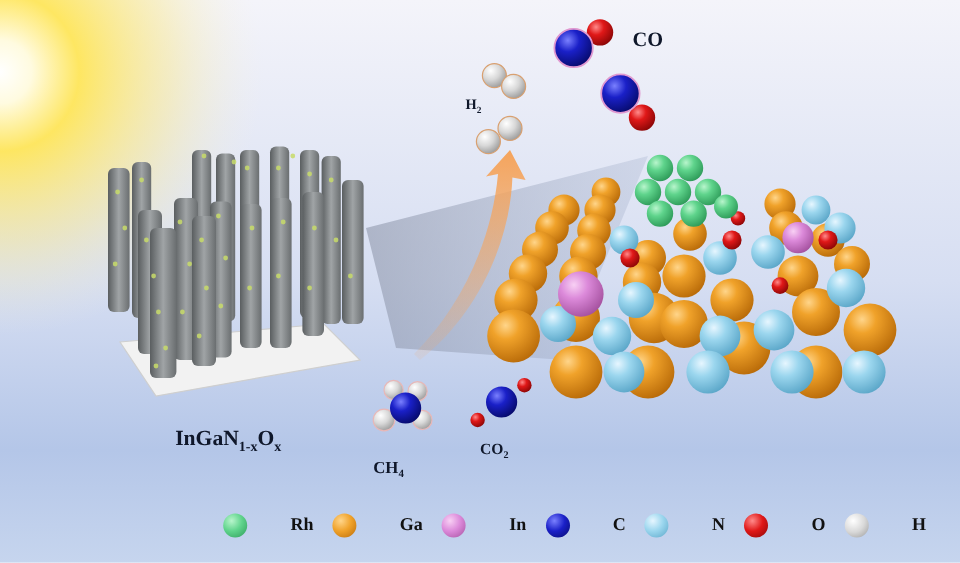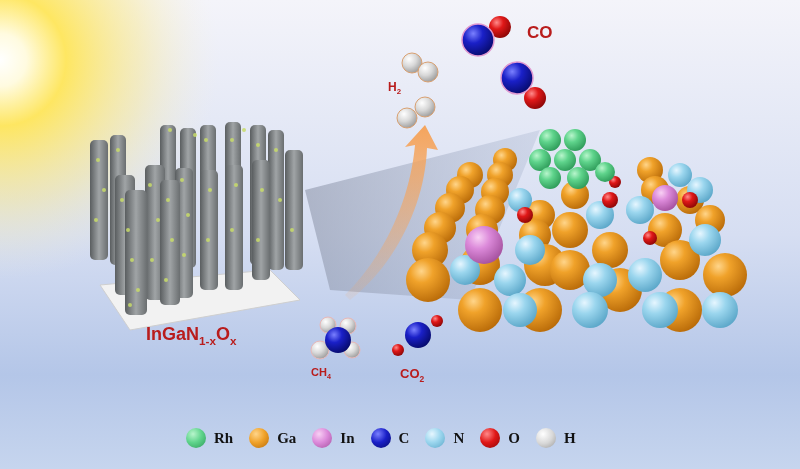--- a/index.html
+++ b/index.html
@@ -1,22 +1,22 @@
 <!DOCTYPE html>
 <html><head>
 <meta charset="utf-8">
 <style>
   html, body { margin:0; padding:0; }
   body { width:800px; height:469px; overflow:hidden; position:relative;
     font-family: "Liberation Serif", "DejaVu Serif", serif; }
   #canvas { position:absolute; left:0; top:0; width:800px; height:469px; }
-  .label { position:absolute; font-weight:bold; color:#b91c1c; font-family:Liberation Sans, sans-serif; }
+  .label { position:absolute; font-weight:bold; color:#0f172a; font-family:Liberation Serif, serif; }
   .label sub { font-size:0.65em; }
   .legend { position:absolute; left:186px; top:428px; display:flex; align-items:center; }
-  .legend-item { display:flex; align-items:center; margin-right:16px; }
+  .legend-item { display:flex; align-items:center; margin-right:16px;gap:28px; }
   .legend-ball { width:20px; height:20px; border-radius:50%; margin-right:8px; }
   .legend-text { font-weight:bold; font-size:15px; color:#111; }
 </style>
 </head>
 <body>
 
 <svg id="canvas" width="800" height="469" viewBox="0 0 800 469" xmlns="http://www.w3.org/2000/svg">
   <defs>
     <linearGradient id="bg" x1="0" y1="0" x2="0" y2="1">
       <stop offset="0" stop-color="#f4f4fa"></stop>
@@ -248,24 +248,24 @@
     <circle cx="517" cy="78" r="16" fill="url(#c)" stroke="#e098d0" stroke-width="1.5"></circle>
   </g>
 </svg>
 
 <div class="label" style="left:527px; top:23px; font-size:17px;">
   <span>CO</span>
 </div>
 <div class="label" style="left:388px; top:80px; font-size:12px;">
   <span>H</span><sub>2</sub>
 </div>
-<div class="label" style="left:146px; top:324px; font-size:18px;">
+<div class="label" style="left:146px; top:355px; font-size:18px;">
   <span>InGaN</span><sub>1-x</sub><span>O</span><sub>x</sub>
 </div>
-<div class="label" style="left:311px; top:366px; font-size:11px;">
+<div class="label" style="left:311px; top:383px; font-size:14px;">
   <span>CH</span><sub>4</sub>
 </div>
 <div class="label" style="left:400px; top:366px; font-size:13px;">
   <span>CO</span><sub>2</sub>
 </div>
 
 <div class="legend">
   <div class="legend-item">
     <span class="legend-ball" style="background:radial-gradient(circle at 35% 30%, #b8f5cc, #5fd48c 45%, #2d9a58);"></span>
     <span class="legend-text">Rh</span>

